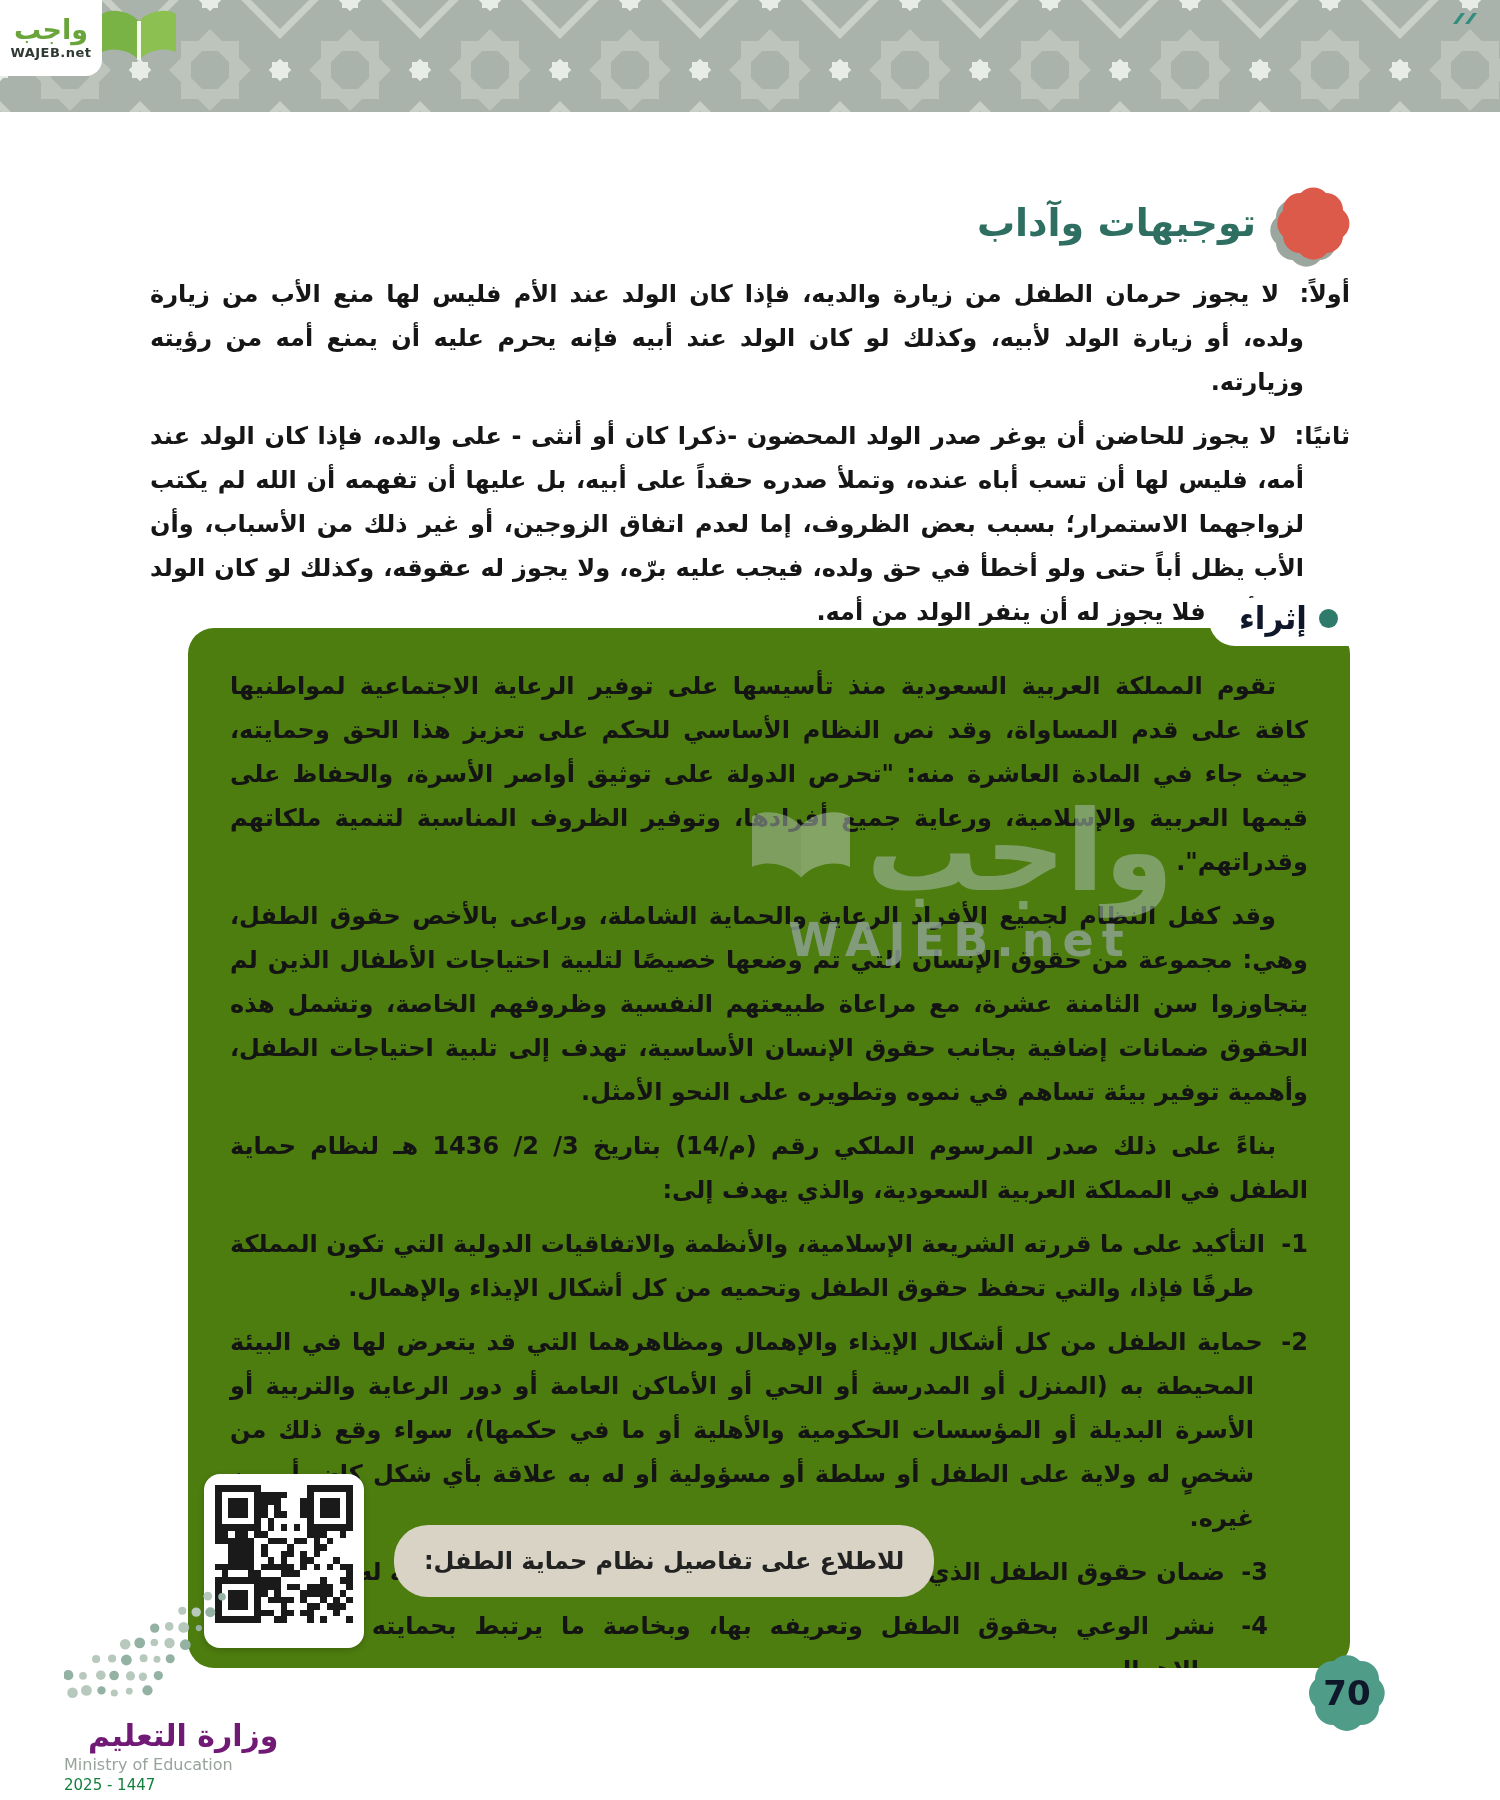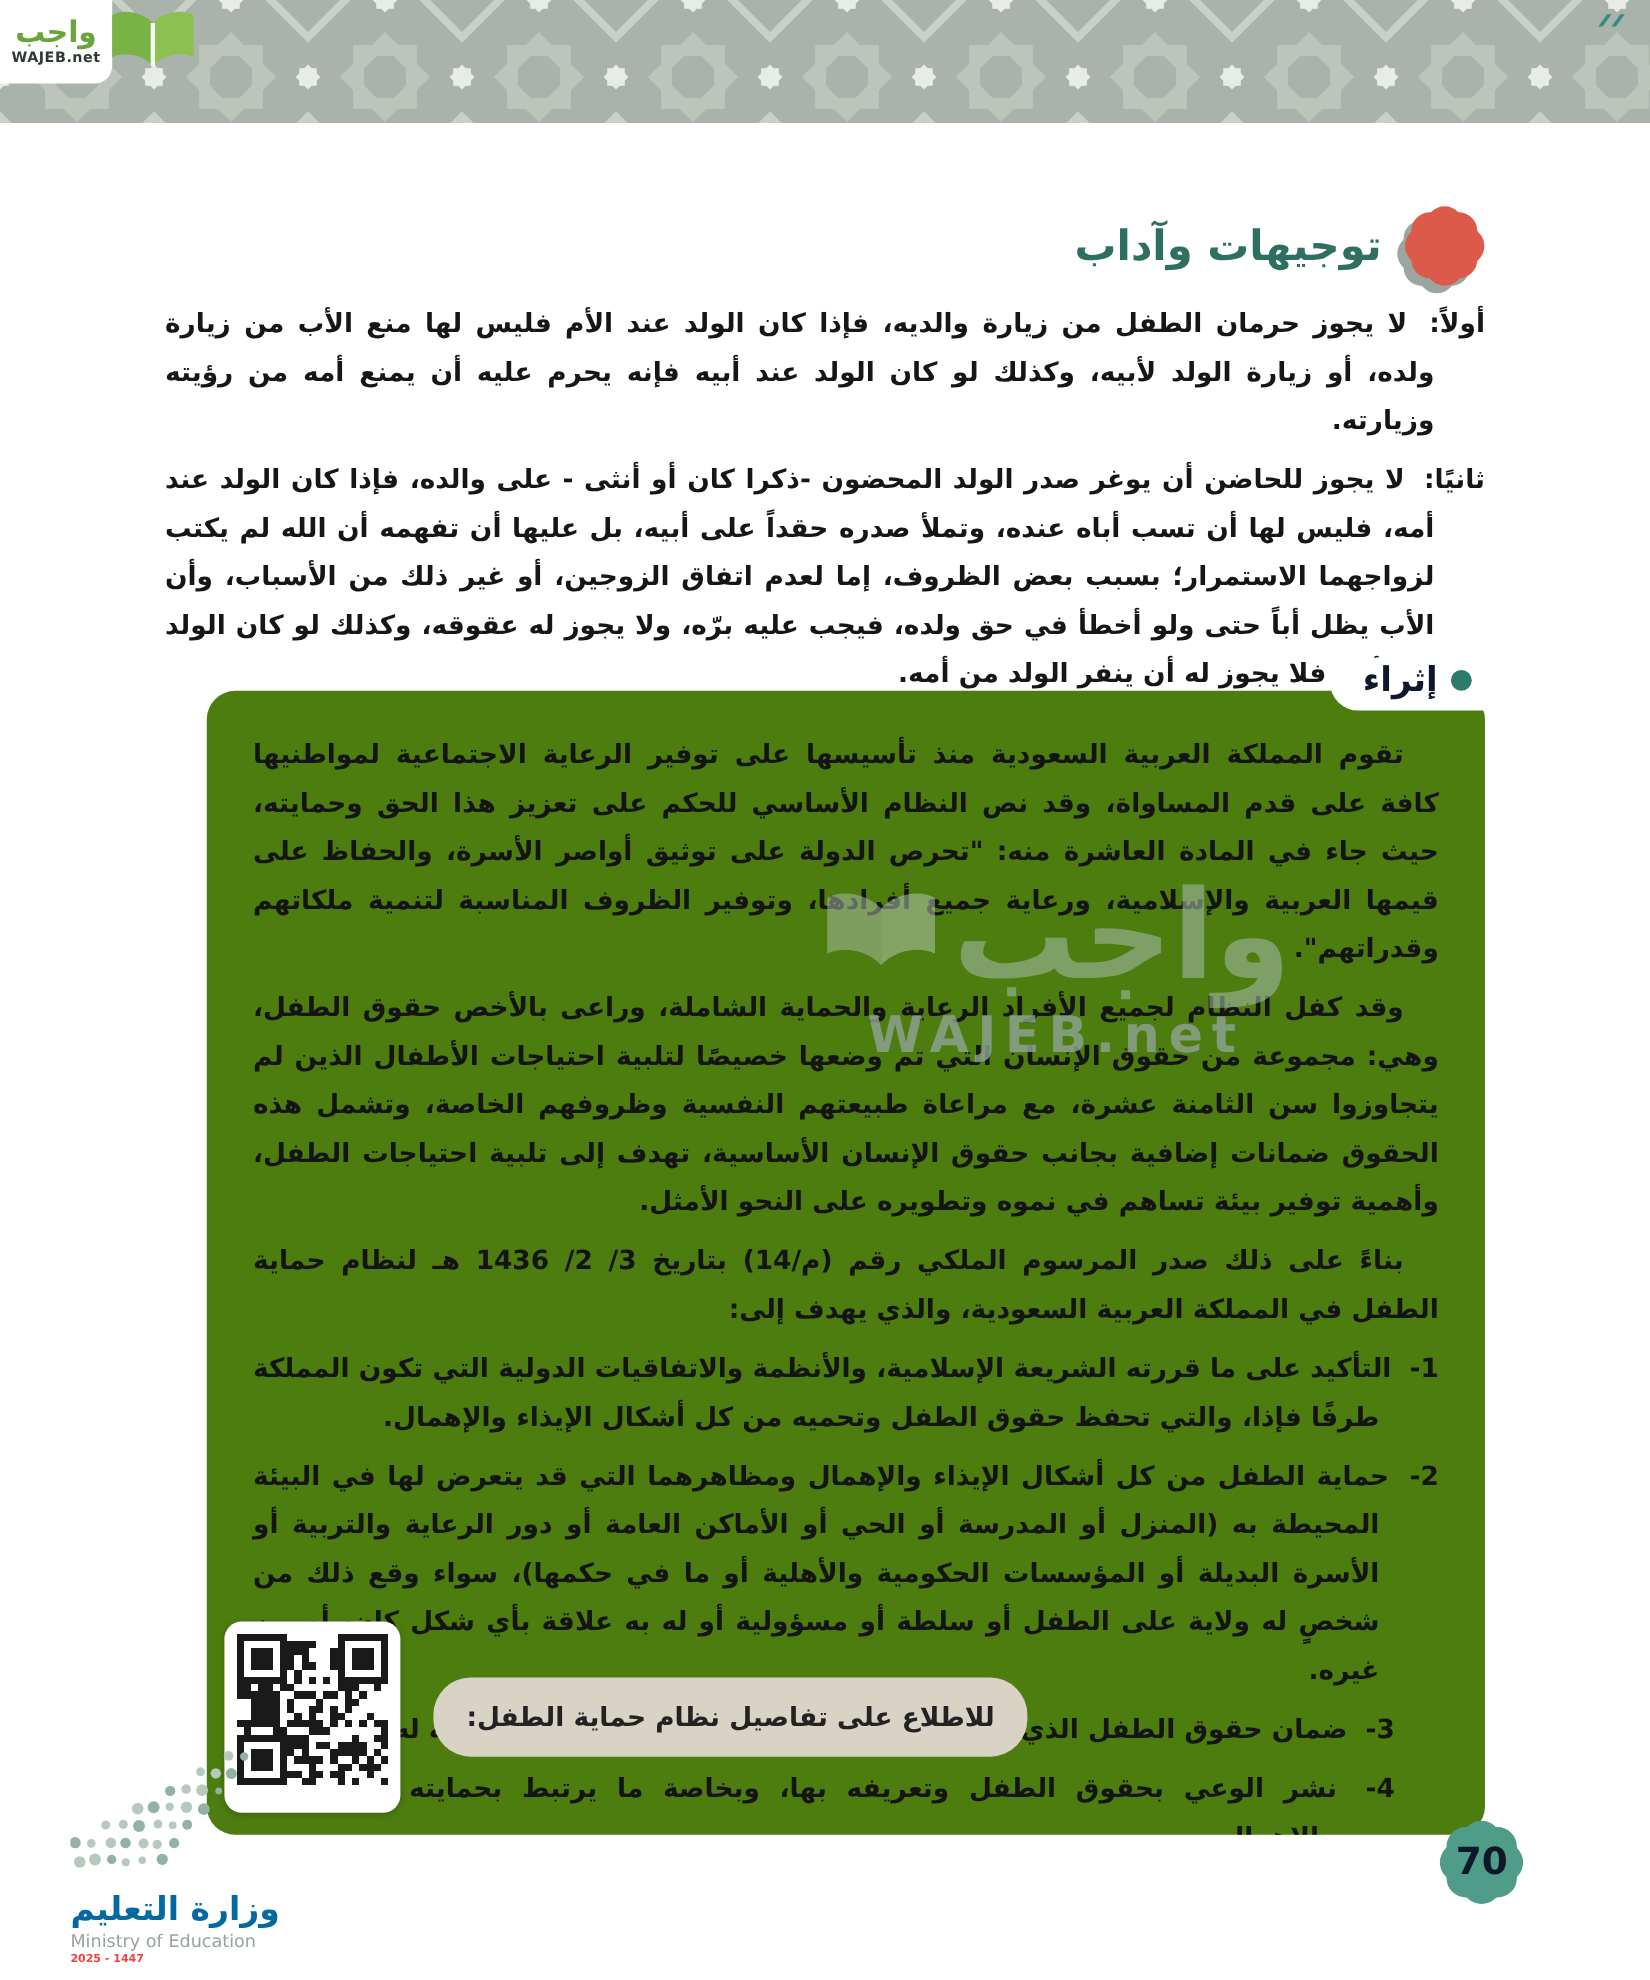--- a/index.html
+++ b/index.html
@@ -59,23 +59,23 @@
   
   .watermark{position:absolute;top:795px;left:700px;width:520px;text-align:center;
              z-index:4;pointer-events:none;}
   .wm-row{display:flex;align-items:center;justify-content:center;gap:10px;opacity:.55;}
   .wm-ar{font-size:112px;font-weight:bold;color:#a7bfad;line-height:1;}
   .wm-site{margin-top:6px;font-size:46px;font-weight:bold;letter-spacing:8px;
            color:#8fa397;opacity:.8;}
 
   
   .ministry{position:absolute;left:64px;top:1582px;width:250px;z-index:2;}
-  .m-ar{color:#0369a1;font-size:30px;font-weight:bold;margin-top:4px;}
+  .m-ar{color:#701a75;font-size:30px;font-weight:bold;margin-top:4px;margin-left:24px;}
   .m-en{color:#98a39c;font-size:16px;margin-top:2px;}
-  .m-yr{color:#ef4444;font-size:10px;font-weight:bold;margin-top:2px;}
+  .m-yr{color:#15803d;font-size:15px;font-weight:normal;margin-top:2px;}
 
   .page-badge{position:absolute;right:110px;top:1650px;width:86px;height:86px;z-index:2;}
   .pg1{background:#4f9c89;}
   .pg2{background:#4f9c89;transform:rotate(45deg);}
   .pg-num{position:absolute;inset:0;display:flex;align-items:center;justify-content:center;
           color:#0f172a;font-size:34px;font-weight:bold;}
 </style>
 </head>
 <body>
 

